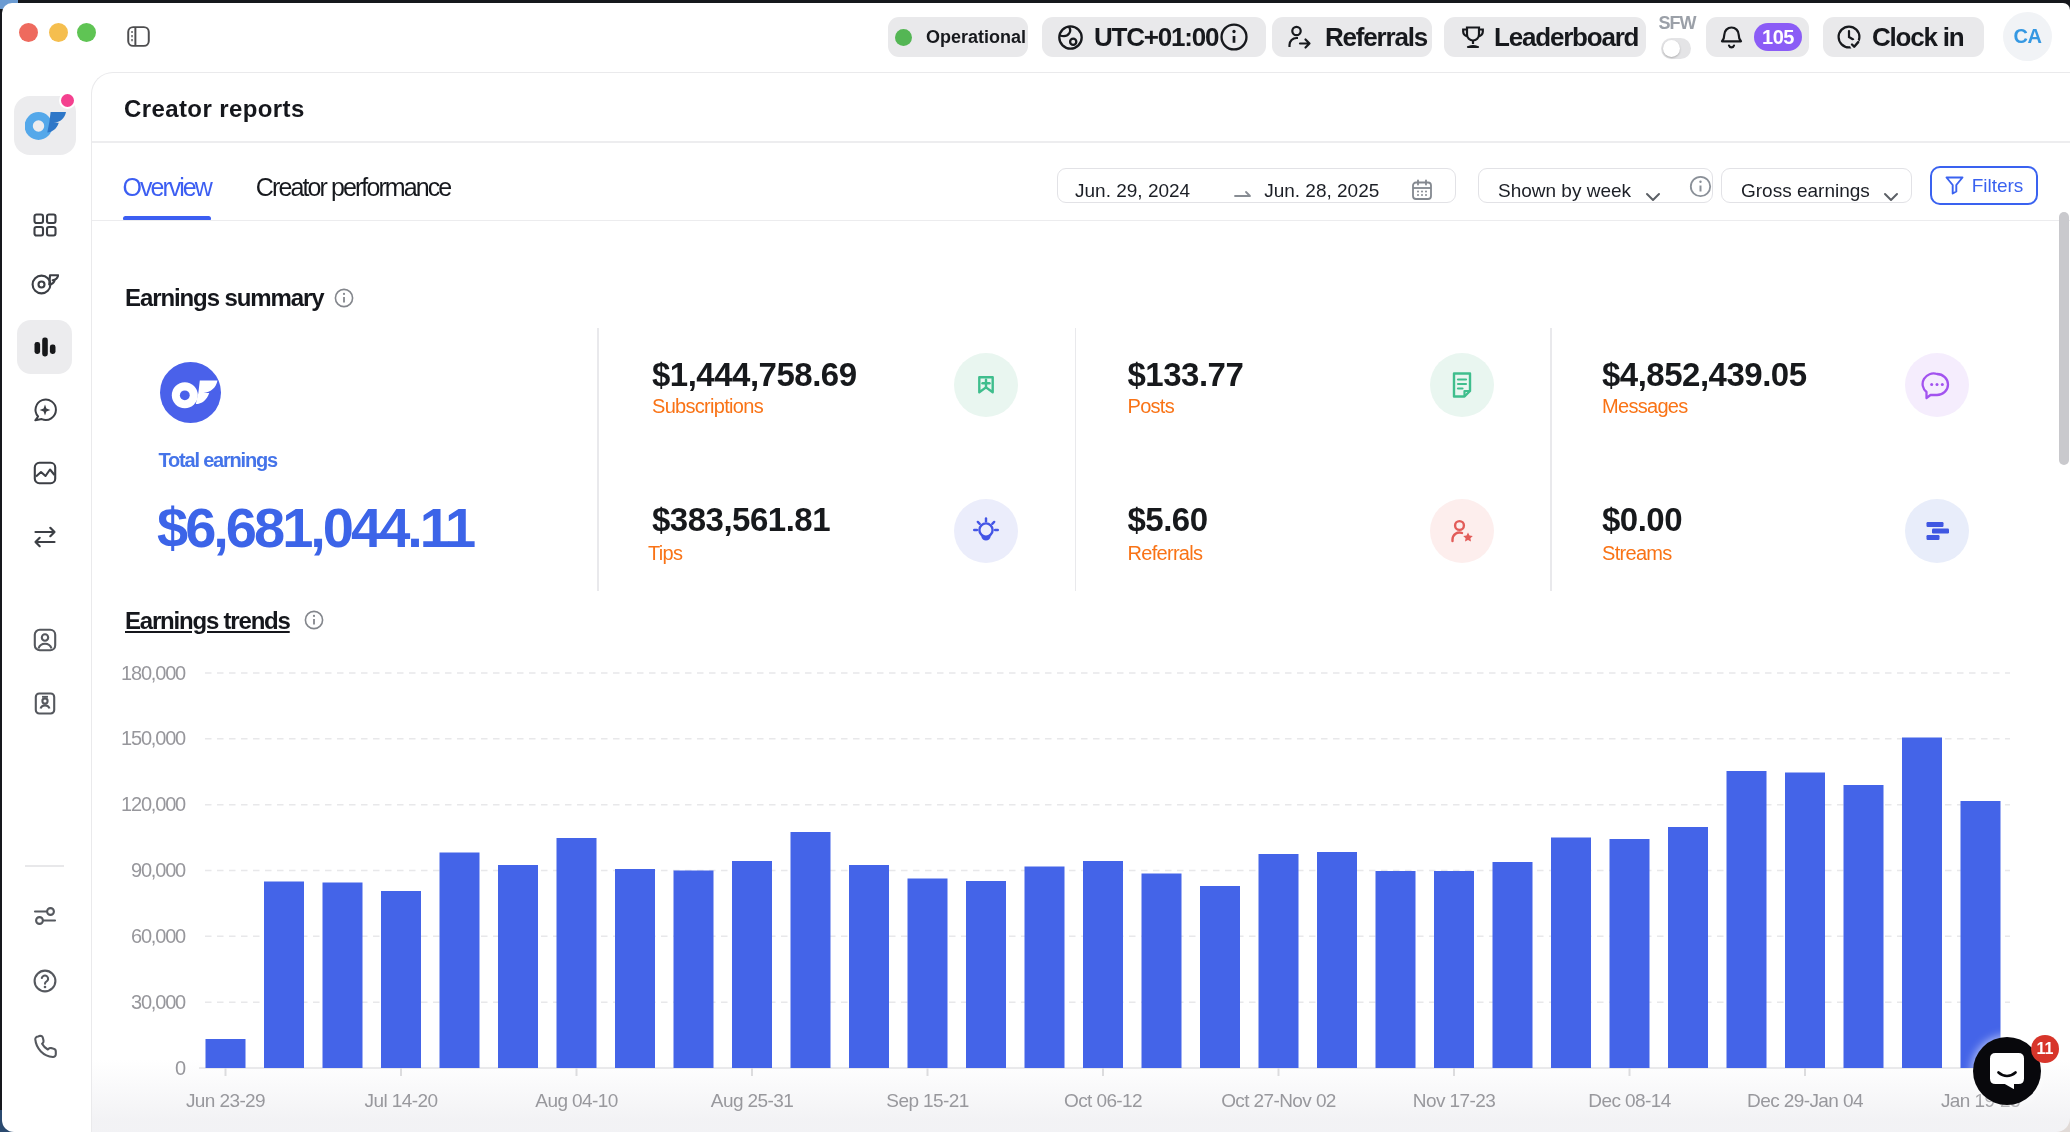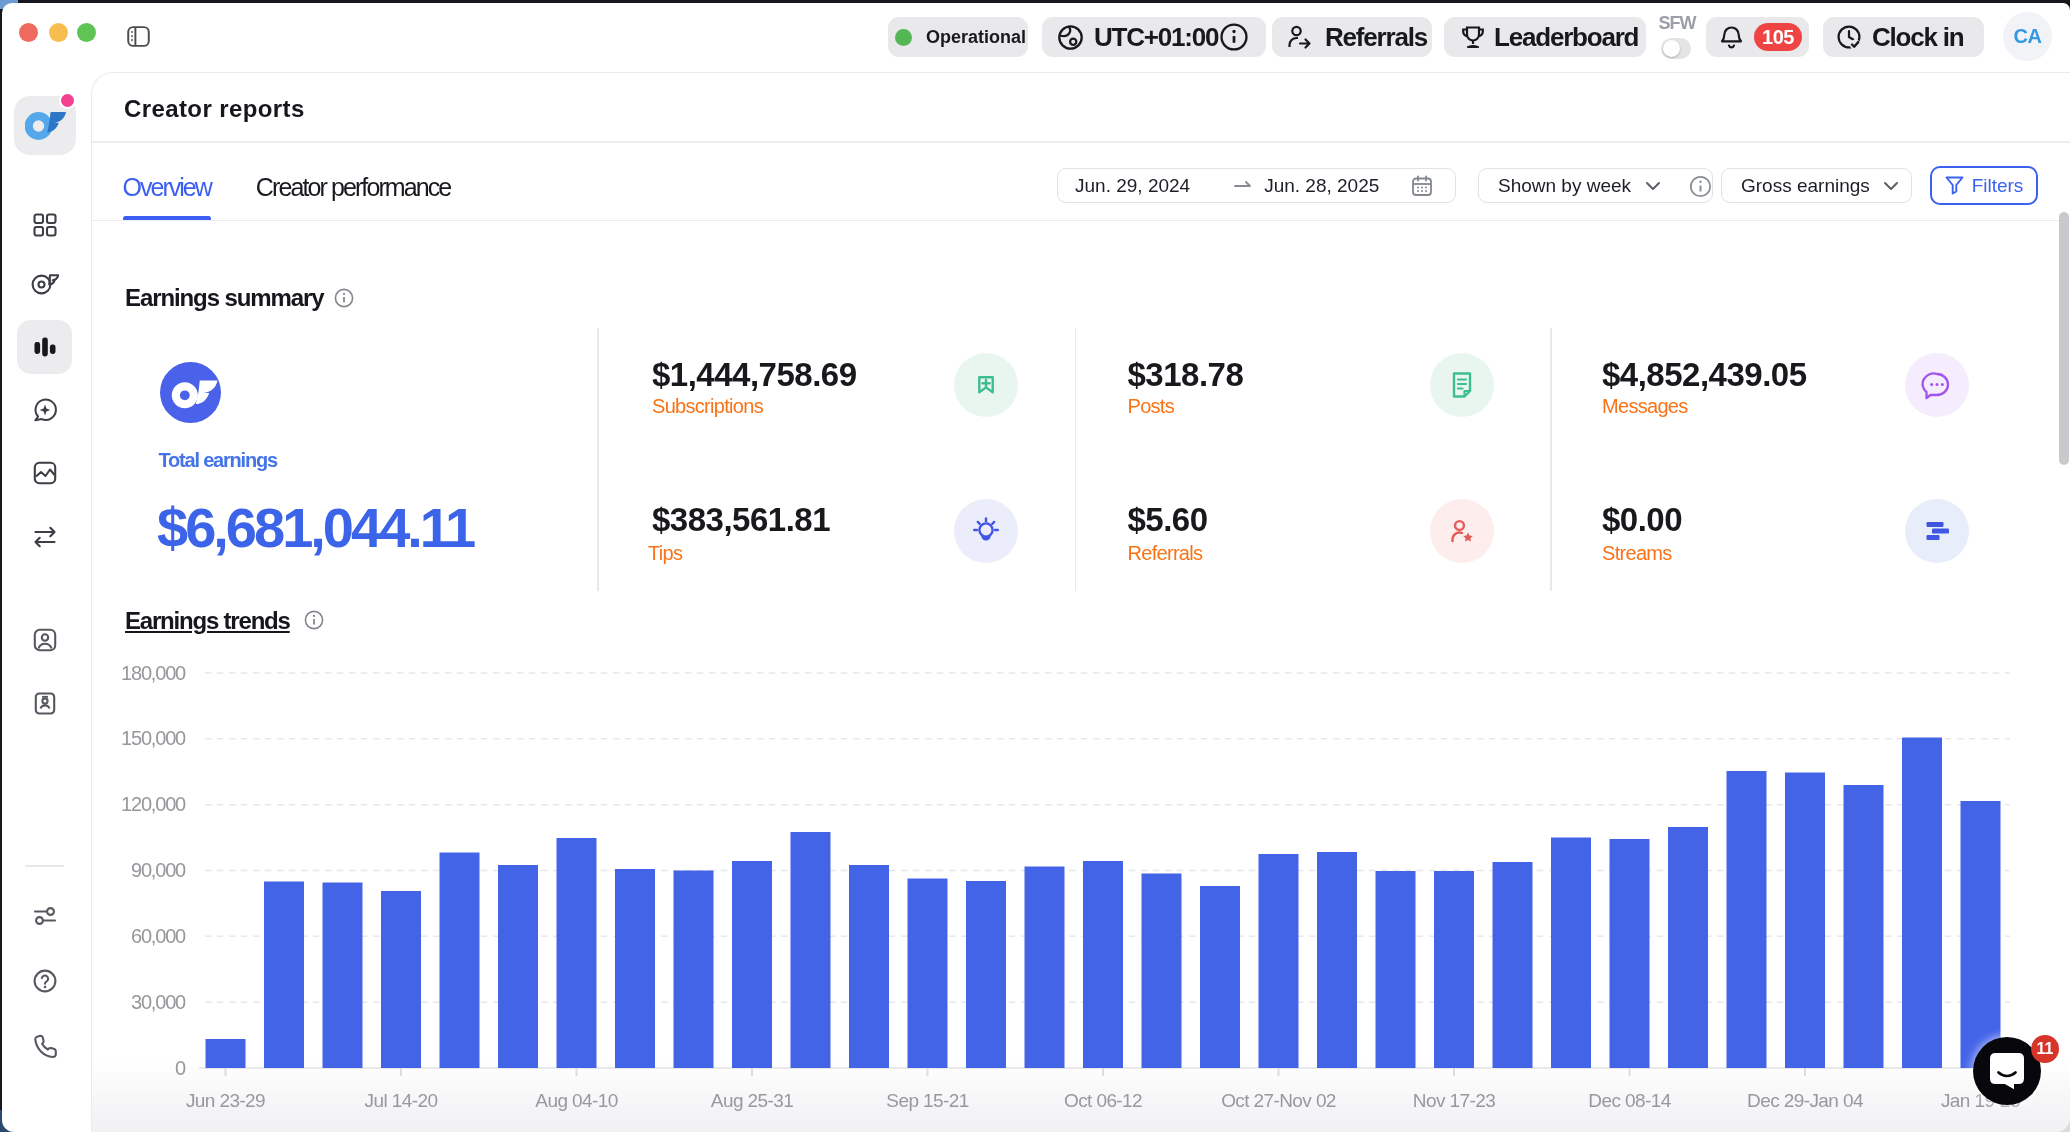--- a/index.html
+++ b/index.html
@@ -4,21 +4,21 @@
 <style>
   * { margin:0; padding:0; box-sizing:border-box; }
   html,body { width:2070px; height:1132px; overflow:hidden; background:#16181d;
     font-family:"Liberation Sans", sans-serif; }
   .abs { position:absolute; }
   #win { position:absolute; left:2px; top:3px; right:0; bottom:0; background:#fff;
     border-radius:10px 7px 14px 12px; }
   .pill { position:absolute; top:17px; height:40px; background:#e9e9eb; border-radius:11px;
     display:flex; align-items:center; font-size:26px; font-weight:700; color:#17191d; letter-spacing:-1.2px; }
   .cbox { position:absolute; top:168px; height:35px; border:1.5px solid #e2e2e6; border-radius:9px;
-    background:#fff; display:flex; align-items:center; font-size:19px; color:#1c1f26; }
+    background:#fff; display:flex; align-items:flex-end; font-size:19px; color:#1c1f26; }
   .glabel { color:#f97316; font-size:20px; letter-spacing:-0.7px; }
   .icircle { position:absolute; width:64px; height:64px; border-radius:50%;
     display:flex; align-items:center; justify-content:center; }
 </style>
 </head>
 <body>
 
 <div class="abs" style="left:0;top:0;width:18px;height:9px;background:#6b9bd2;"></div>
 <div class="abs" style="left:0;top:1110px;width:16px;height:22px;background:#2b4a6f;"></div>
 <div class="abs" style="left:2052px;top:1116px;width:18px;height:16px;background:#8a5c35;"></div>
@@ -75,21 +75,21 @@
 
 <div class="abs" style="left:1658px;top:13px;width:38px;text-align:center;font-size:18px;font-weight:700;color:#9ba0a8;letter-spacing:-1px;">SFW</div>
 <div class="abs" style="left:1661px;top:38px;width:30px;height:21px;border-radius:11px;background:#e4e4e6;"></div>
 <div class="abs" style="left:1663px;top:40px;width:17px;height:17px;border-radius:50%;background:#fff;box-shadow:0 1px 2px rgba(0,0,0,0.25);"></div>
 
 <div class="pill" style="left:1706px;width:103px;">
   <svg style="margin-left:12px;" width="27" height="27" viewBox="0 0 27 27" fill="none" stroke="#17191d" stroke-width="2.2">
     <path d="M13.5 3.5 a7.2 7.2 0 0 1 7.2 7.2 c0 3.6 1.5 5.7 2.3 6.6 h-19 c0.8 -0.9 2.3 -3 2.3 -6.6 a7.2 7.2 0 0 1 7.2 -7.2 z" stroke-linejoin="round"></path>
     <path d="M11 21.5 a2.6 2.6 0 0 0 5 0" stroke-linecap="round"></path>
   </svg>
-  <span style="flex:none;margin-left:9px;display:inline-flex;align-items:center;justify-content:center;width:48px;height:28px;border-radius:14px;background:#ef4444;color:#fff;font-size:20px;font-weight:700;letter-spacing:-0.5px;">105</span>
+  <span style="flex:none;margin-left:9px;display:inline-flex;align-items:center;justify-content:center;width:48px;height:28px;border-radius:14px;background:#8b5cf6;color:#fff;font-size:20px;font-weight:700;letter-spacing:-0.5px;">105</span>
 </div>
 
 <div class="pill" style="left:1823px;width:161px;">
   <svg style="margin-left:13px;" width="26" height="26" viewBox="0 0 26 26" fill="none" stroke="#17191d" stroke-width="2.2">
     <circle cx="13" cy="13" r="10.4"></circle>
     <path d="M13 7 v6 l4.2 2.5" stroke-linecap="round"></path>
     <circle cx="19.5" cy="21" r="5.5" fill="#e9e9eb" stroke="none"></circle>
     <path d="M16 20.5 l2.2 2.2 l4 -4.6" stroke="#17191d" stroke-width="2.4" stroke-linecap="round" stroke-linejoin="round" fill="none"></path>
   </svg>
   <span style="margin-left:10px;">Clock in</span>
@@ -267,21 +267,21 @@
     <circle cx="16" cy="15" r="6.6"></circle>
     <path d="M12.5 21.5 a6.6 6.6 0 0 0 7 0 a3.6 3.6 0 0 1 -7 0 z" stroke-linejoin="round"></path>
     <line x1="16" y1="3.5" x2="16" y2="6.2"></line>
     <line x1="7.8" y1="6.9" x2="9.7" y2="8.8"></line>
     <line x1="24.2" y1="6.9" x2="22.3" y2="8.8"></line>
     <line x1="4.2" y1="15" x2="6.9" y2="15"></line>
     <line x1="27.8" y1="15" x2="25.1" y2="15"></line>
   </svg>
 </div>
 
-<div class="abs" style="left:1127.5px;top:356px;font-size:33px;font-weight:700;color:#17191c;letter-spacing:-0.5px;">$318.78</div>
+<div class="abs" style="left:1127.5px;top:356px;font-size:33px;font-weight:700;color:#17191c;letter-spacing:-0.5px;">$133.77</div>
 <div class="abs glabel" style="left:1127.5px;top:395px;">Posts</div>
 <div class="abs" style="left:1127.5px;top:501px;font-size:33px;font-weight:700;color:#17191c;letter-spacing:-0.5px;">$5.60</div>
 <div class="abs glabel" style="left:1127.5px;top:542px;">Referrals</div>
 
 <div class="icircle" style="left:1429.5px;top:353px;background:#e9f6f0;">
   <svg width="32" height="32" viewBox="0 0 32 32" fill="none" stroke="#3fbe8d" stroke-width="2.4" stroke-linejoin="round">
     <path d="M8 4.5 h16 v17.5 l-5.5 5.5 h-10.5 z"></path>
     <path d="M24 22 h-5.5 v5.5" stroke-width="2.2"></path>
     <line x1="12" y1="10.5" x2="20" y2="10.5" stroke-linecap="round" stroke-width="2.2"></line>
     <line x1="12" y1="15" x2="20" y2="15" stroke-linecap="round" stroke-width="2.2"></line>

